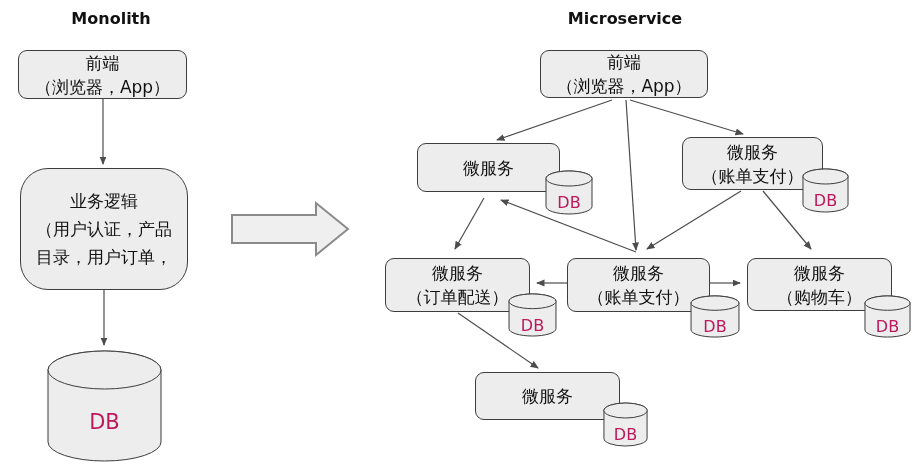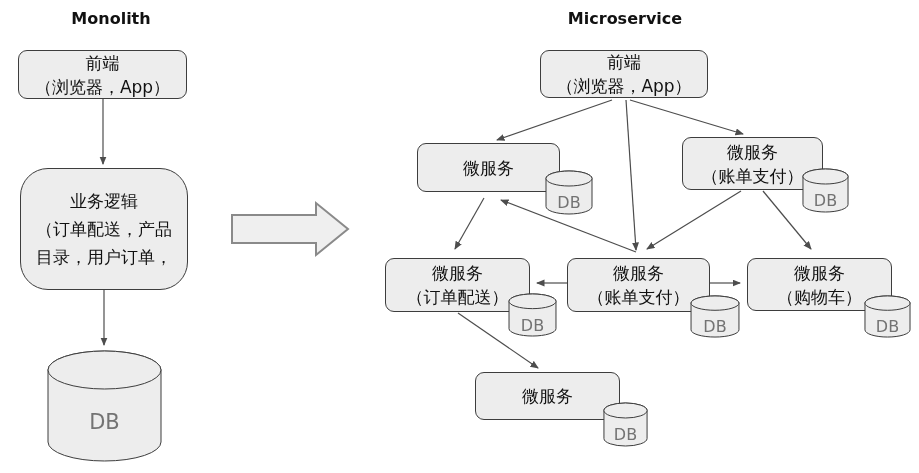--- a/index.html
+++ b/index.html
@@ -24,21 +24,21 @@
     color:#111; font-size:17px; text-align:center;
   }
   .node .nline { line-height:24px; white-space:nowrap; }
   .node.business { border-radius:28px; }
   .node.business .nline { line-height:28px; }
 
   .cyl { position:absolute; z-index:3; }
   .cyl svg { position:absolute; left:0; top:0; width:100%; height:100%; }
   .cyl .cyl-label {
     position:absolute; left:0; right:0; text-align:center;
-    color:#737373; font-size:16px;
+    color:#be185d; font-size:16px;
   }
   .cyl.small .cyl-label { top:52%; }
   .cyl.big .cyl-label { top:54%; font-size:21px; }
 </style>
 </head>
 <body>
 
 <div id="canvas">
 
   <svg class="edges" width="919" height="473" viewBox="0 0 919 473">
@@ -70,21 +70,21 @@
   <div class="diagram-title" style="left:26px; top:9px; width:170px;">Monolith</div>
   <div class="diagram-title" style="left:535px; top:9px; width:180px;">Microservice</div>
 
   <div class="node" style="left:18px; top:50px; width:169px; height:49px;">
     <div class="nline">前端</div>
     <div class="nline">（浏览器，App）</div>
   </div>
 
   <div class="node business" style="left:20px; top:168px; width:168px; height:122px;">
     <div class="nline">业务逻辑</div>
-    <div class="nline">（订单配送，产品</div>
+    <div class="nline">（用户认证，产品</div>
     <div class="nline">目录，用户订单，</div>
   </div>
 
   <div class="cyl big" style="left:47px; top:350px; width:115px; height:112px;">
     <svg viewBox="0 0 115 112" preserveAspectRatio="none">
       <path d="M1 20 L1 92 A56.5 19 0 0 0 114 92 L114 20 A56.5 19 0 0 0 1 20 Z" fill="#ededed" stroke="#3d3d3d" stroke-width="1" vector-effect="non-scaling-stroke"></path>
       <ellipse cx="57.5" cy="20" rx="56.5" ry="19" fill="#ededed" stroke="#3d3d3d" stroke-width="1" vector-effect="non-scaling-stroke"></ellipse>
     </svg>
     <span class="cyl-label">DB</span>
   </div>

